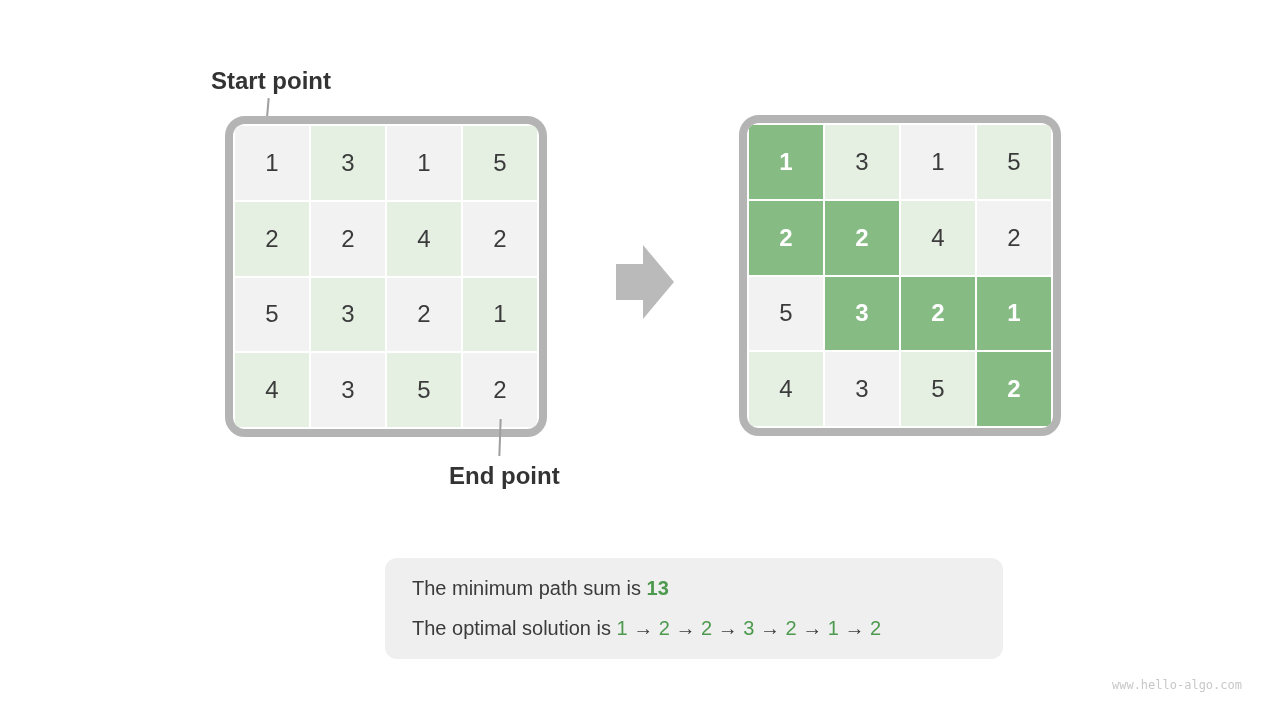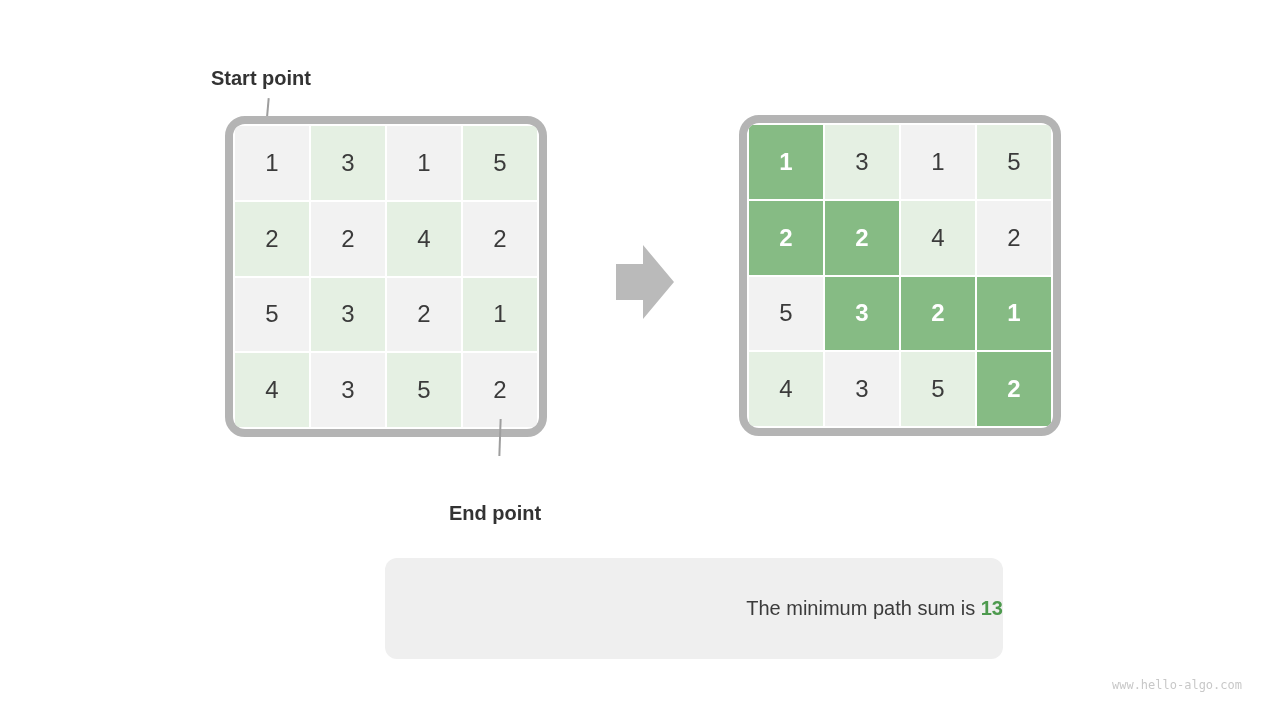--- a/index.html
+++ b/index.html
@@ -10,27 +10,27 @@
   }
   .canvas {
     position: relative;
     width: 1280px;
     height: 720px;
     background: #ffffff;
     overflow: hidden;
   }
   .point-label {
     position: absolute;
-    font-size: 20px;
+    font-size: 24px;
     font-weight: 700;
     color: #333333;
     white-space: nowrap;
   }
   .label-start { left: 211px; top: 67px; }
-  .label-end   { left: 449px; top: 462px; margin-top: 40px; }
+  .label-end   { left: 449px; top: 462px; }
   .leader {
     position: absolute;
     width: 2px;
     background: #9e9e9e;
   }
   .leader-start { left: 266px; top: 98px;  height: 39px; transform: rotate(5deg); }
   .leader-end   { left: 499px; top: 419px; height: 37px; transform: rotate(2deg); }
   .grid {
     position: absolute;
     box-sizing: border-box;
@@ -72,21 +72,20 @@
     box-sizing: border-box;
     background: var(--caption-bg, #efefef);
     border-radius: 12px;
     display: flex;
     flex-direction: column;
     justify-content: center;
     gap: 13px;
     padding-left: 27px;
     font-size: 20px;
     color: var(--text-dark, #3b3b3b);
-    align-items: flex-end;
   }
   .cap-line { line-height: 27px; white-space: nowrap; }
   .green { color: var(--text-green, #4d9a4e); }
   .bold  { font-weight: 700; }
   .watermark {
     position: absolute;
     right: 38px;
     top: 678px;
     font-family: "DejaVu Sans Mono", monospace;
     font-size: 12px;
@@ -145,17 +144,20 @@
     </div>
 
   <div class="leader leader-end"></div>
 
   <div class="point-label label-end">End point</div>
 
   <div class="caption">
     <div class="cap-line">
       <span>The minimum path sum is </span><span class="green bold">13</span>
     </div>
+    <div class="cap-line">
+      <span>The optimal solution is </span><span id="path-sequence"><span class="green">1</span><span> → </span><span class="green">2</span><span> → </span><span class="green">2</span><span> → </span><span class="green">3</span><span> → </span><span class="green">2</span><span> → </span><span class="green">1</span><span> → </span><span class="green">2</span></span>
+    </div>
   </div>
 
   <div class="watermark">www.hello-algo.com</div>
 
 </div>
 
 </body></html>

